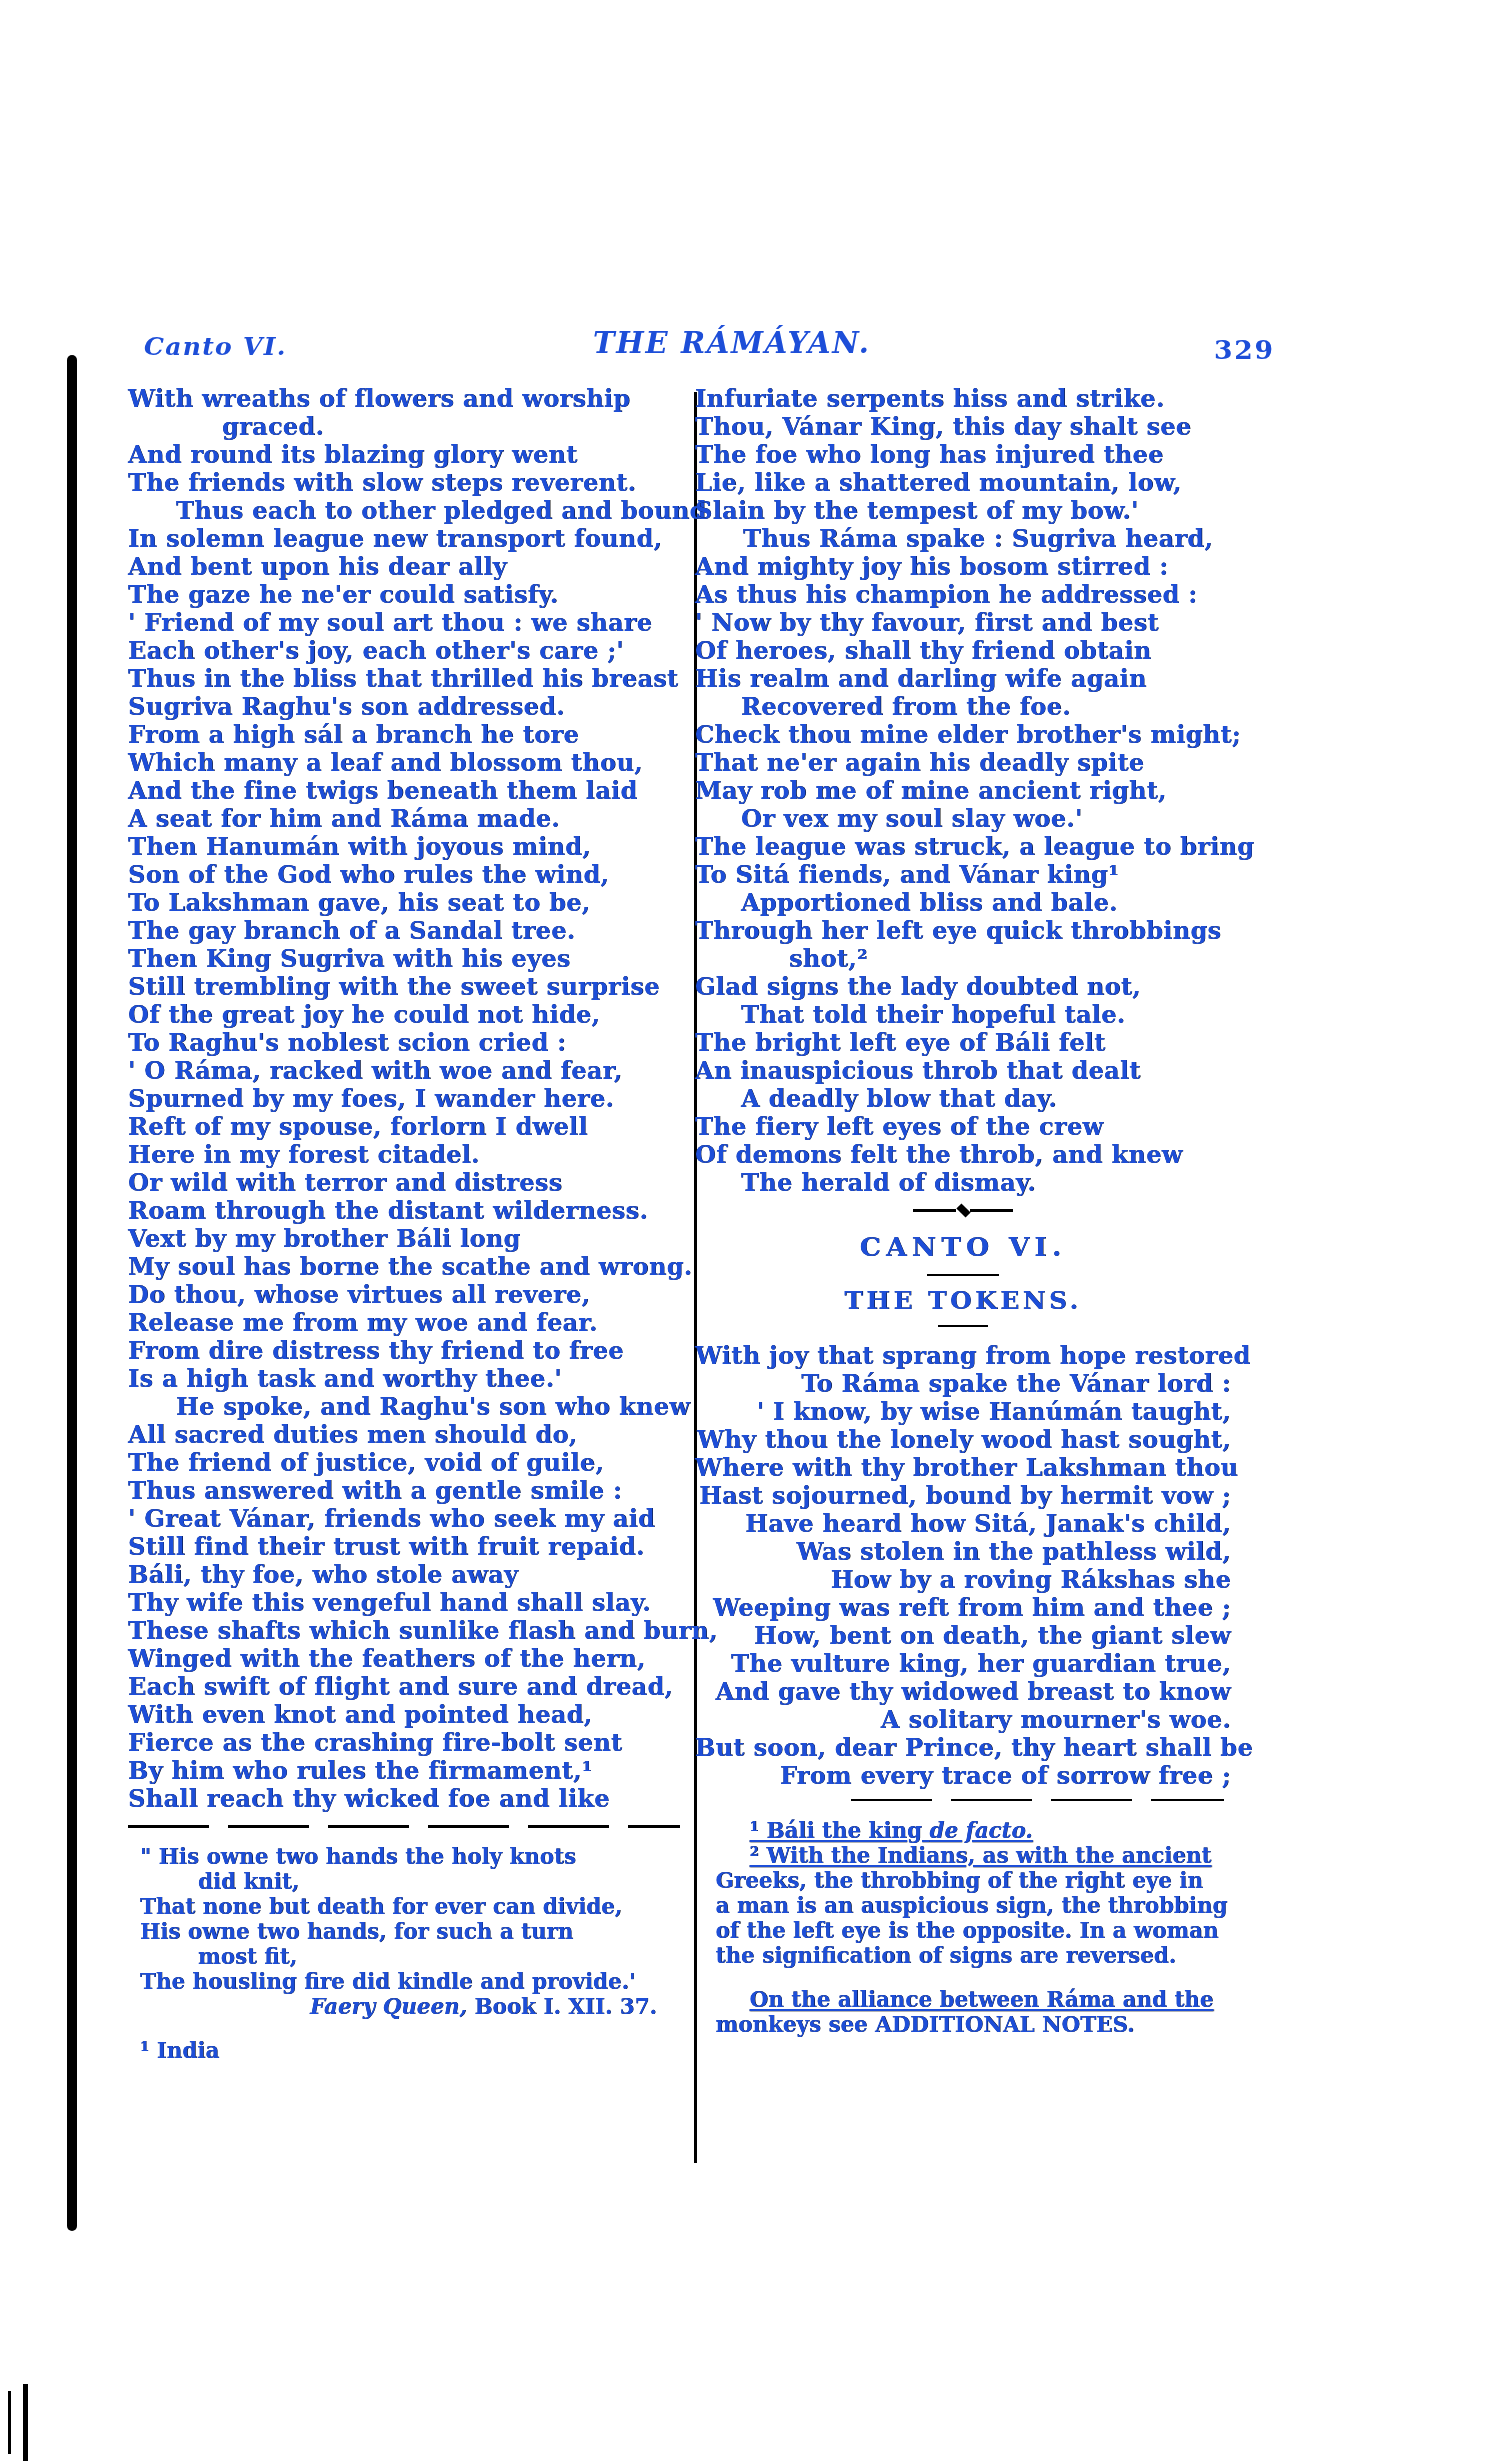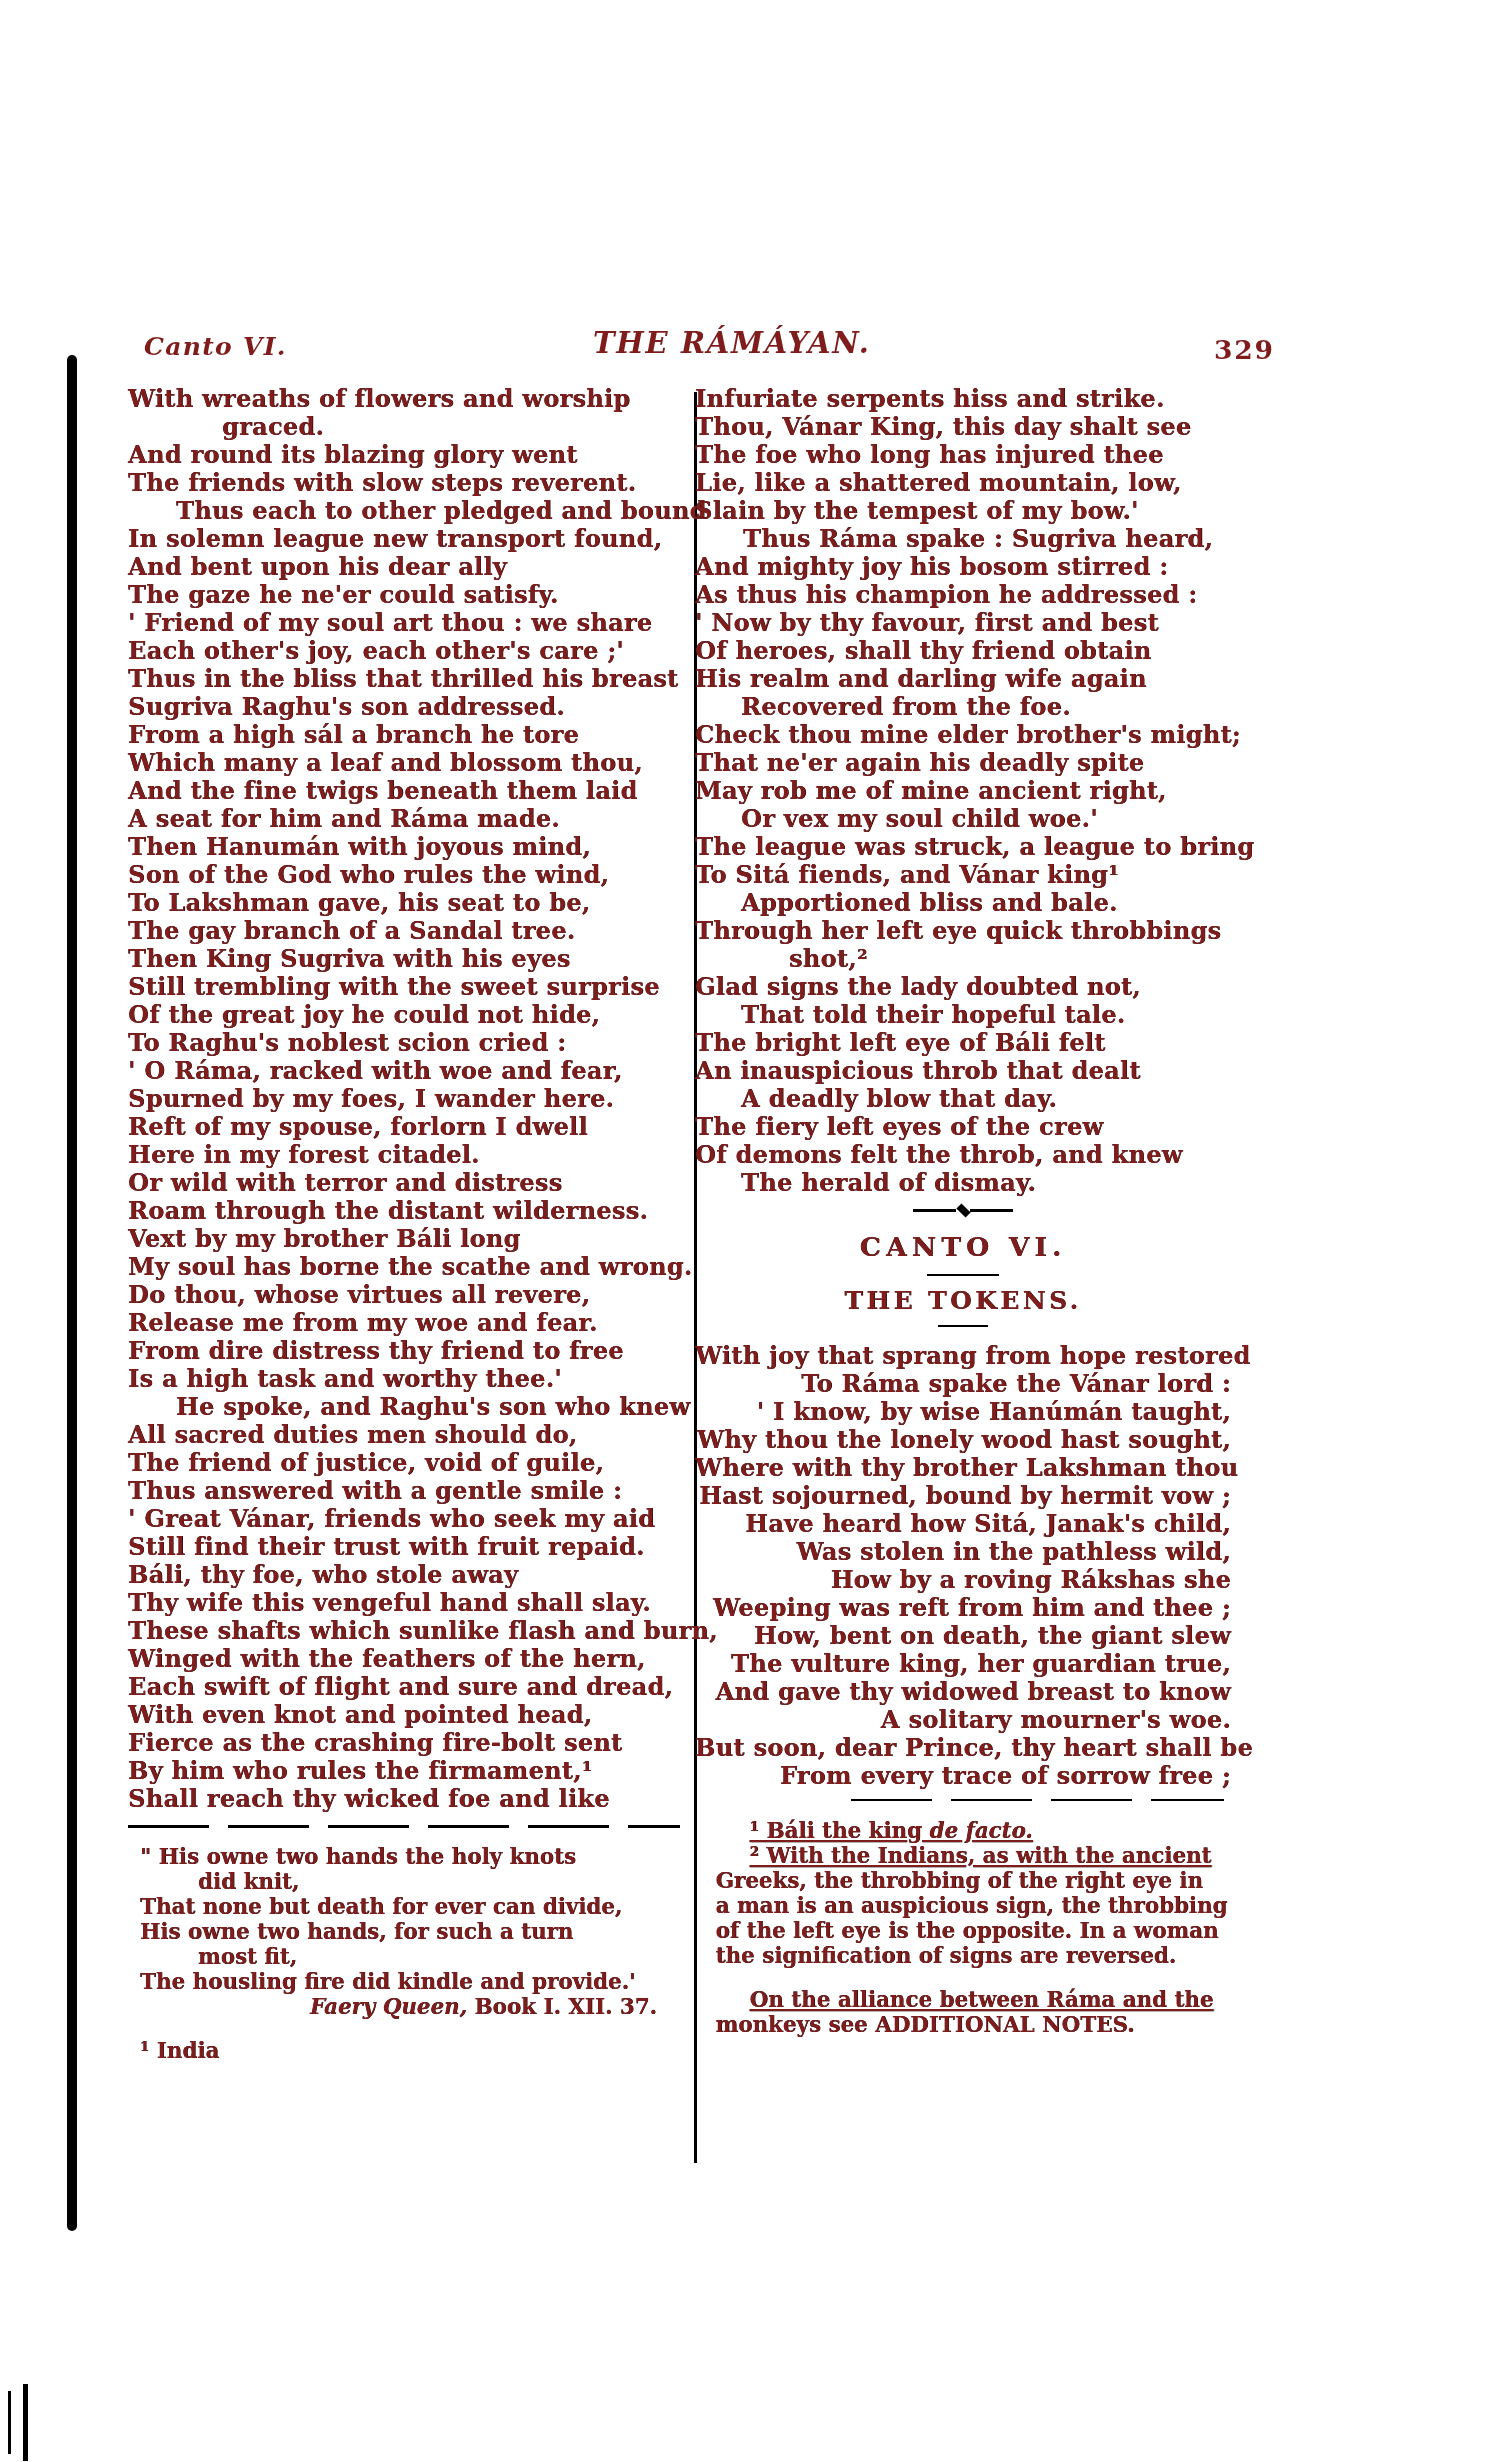--- a/index.html
+++ b/index.html
@@ -1,16 +1,16 @@
 <!DOCTYPE html>
 <html style="font-size:13.7px"><head>
 <meta charset="utf-8">
 <style>
   html,body{margin:0;padding:0;background:#e8e8e8;}
-  .page{position:relative;width:1506px;height:2462px;background:#ffffff;color:#7f1d1d;
+  .page{position:relative;width:1506px;height:2462px;background:#ffffff;color:#1d4ed8;
         font-family:"DejaVu Serif", serif;font-weight:700;overflow:hidden;}
   .scanline{position:absolute;background:#000;}
   #border-main{left:67px;top:355px;width:10.3px;height:1876px;border-radius:6px;}
   #mark-a{left:7.7px;top:2391px;width:3.4px;height:63px;}
   #mark-b{left:23px;top:2384px;width:5.1px;height:77px;}
   #col-divider{left:694px;top:392px;width:2.6px;height:1771px;}
   .pagehead span{position:absolute;white-space:nowrap;}
   #canto-label{left:144px;top:332px;font-style:italic;font-size:25px;letter-spacing:1.3px;}
   #page-title{left:593px;top:326px;font-style:italic;font-size:29px;letter-spacing:1.7px;}
   #page-number{left:1214px;top:334px;font-size:26.6px;letter-spacing:1.7px;}
@@ -142,21 +142,21 @@
           <div class="line p">Thus Ráma spake : Sugriva heard,</div>
           <div class="line b">And mighty joy his bosom stirred :</div>
           <div class="line b">As thus his champion he addressed :</div>
           <div class="line b">' Now by thy favour, first and best</div>
           <div class="line b">Of heroes, shall thy friend obtain</div>
           <div class="line b">His realm and darling wife again</div>
           <div class="line c">Recovered from the foe.</div>
           <div class="line b">Check thou mine elder brother's might;</div>
           <div class="line b">That ne'er again his deadly spite</div>
           <div class="line b">May rob me of mine ancient right,</div>
-          <div class="line c">Or vex my soul child woe.'</div>
+          <div class="line c">Or vex my soul slay woe.'</div>
           <div class="line b">The league was struck, a league to bring</div>
           <div class="line b">To Sitá fiends, and Vánar king¹</div>
           <div class="line c">Apportioned bliss and bale.</div>
           <div class="line b">Through her left eye quick throbbings</div>
           <div class="line w">shot,²</div>
           <div class="line b">Glad signs the lady doubted not,</div>
           <div class="line c">That told their hopeful tale.</div>
           <div class="line b">The bright left eye of Báli felt</div>
           <div class="line b">An inauspicious throb that dealt</div>
           <div class="line c">A deadly blow that day.</div>

